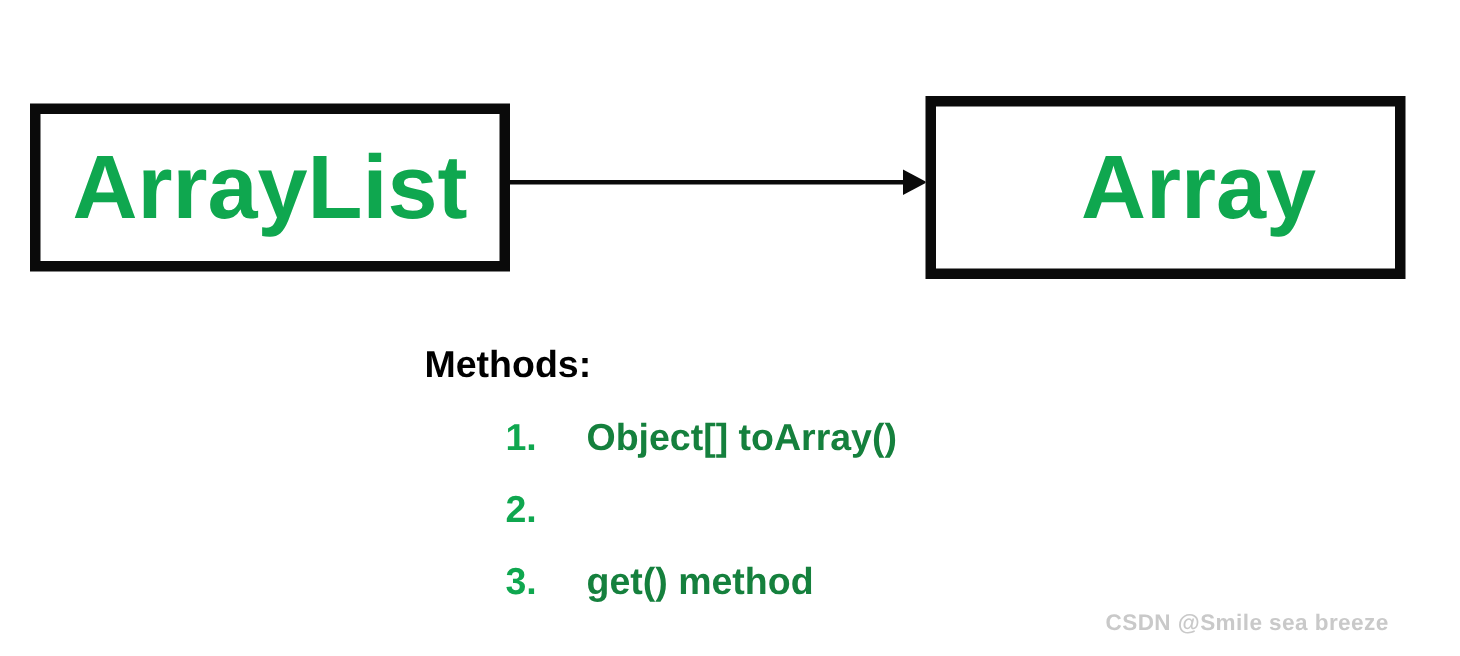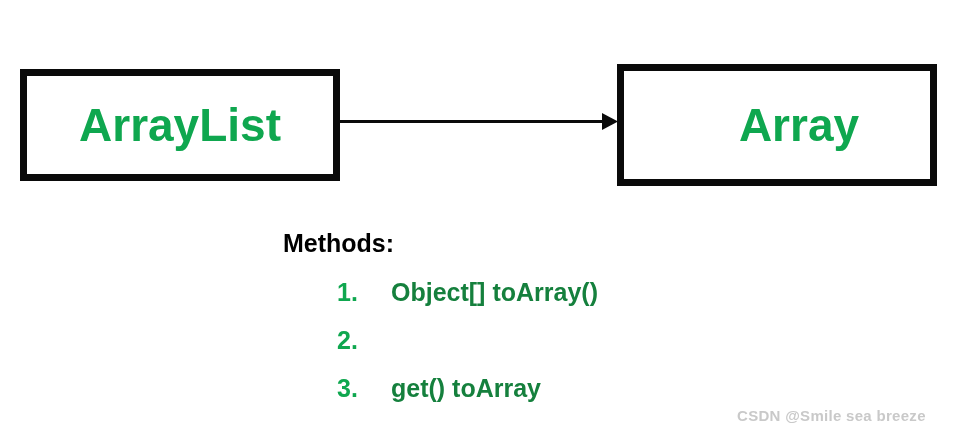--- a/index.html
+++ b/index.html
@@ -44,21 +44,21 @@
   #box-array {
     left: 617px;
     top: 64px;
     width: 320px;
     height: 122px;
     padding-left: 44px;
   }
   .node-label {
     color: #0FA74F;
     font-weight: bold;
-    font-size: 46px;
+    font-size: 60px;
     line-height: 1;
     letter-spacing: 0px;
     white-space: nowrap;
     font-family: "Liberation Sans", sans-serif;
   }
 
   
   #connector-arrow {
     position: absolute;
     left: 340px;
@@ -147,20 +147,20 @@
     <ol id="methods-list">
       <li class="method-item">
         <span class="method-index">1.</span>
         <span class="method-text">Object[] toArray()</span>
       </li>
       <li class="method-item">
         <span class="method-index">2.</span>
       </li>
       <li class="method-item">
         <span class="method-index">3.</span>
-        <span class="method-text">get() toArray</span>
+        <span class="method-text">get() method</span>
       </li>
     </ol>
   </div>
 
   <div id="watermark">CSDN @Smile sea breeze</div>
 
 </div>
 
 </body></html>

